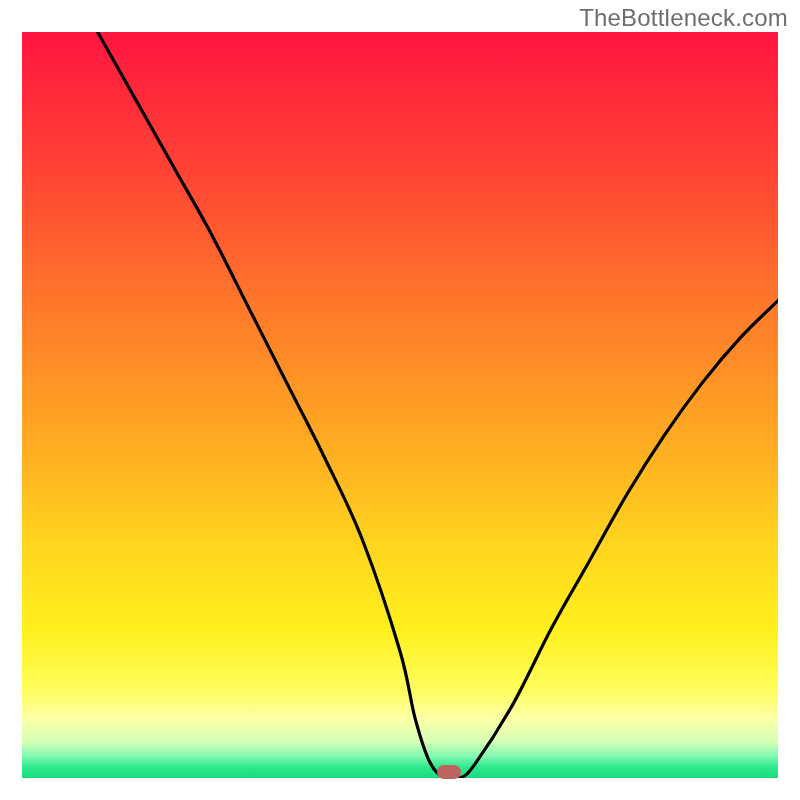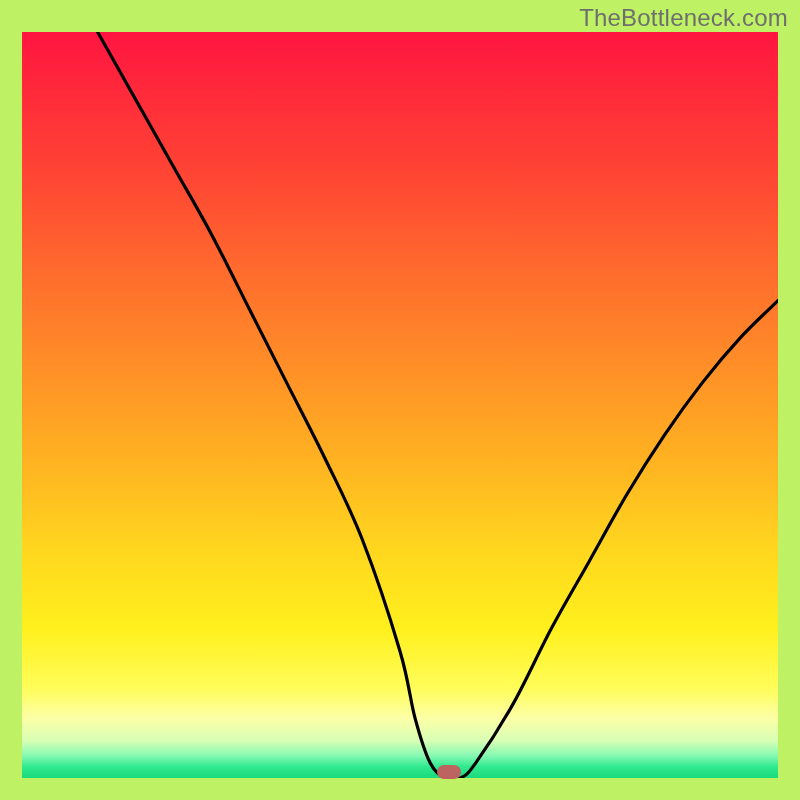--- a/index.html
+++ b/index.html
@@ -10,21 +10,21 @@
     background: #000;
     overflow: hidden;
     font-family: Arial, Helvetica, sans-serif;
   }
   .frame {
     position: absolute;
     left: 0;
     top: 0;
     width: 800px;
     height: 800px;
-    background: #bef264;
+    background: #ffffff;
   }
   .watermark {
     position: absolute;
     top: 4px;
     right: 12px;
     color: #6e6e6e;
     font-size: 24px;
     font-weight: 400;
     letter-spacing: 0.2px;
     font-family: Arial, Helvetica, sans-serif;

